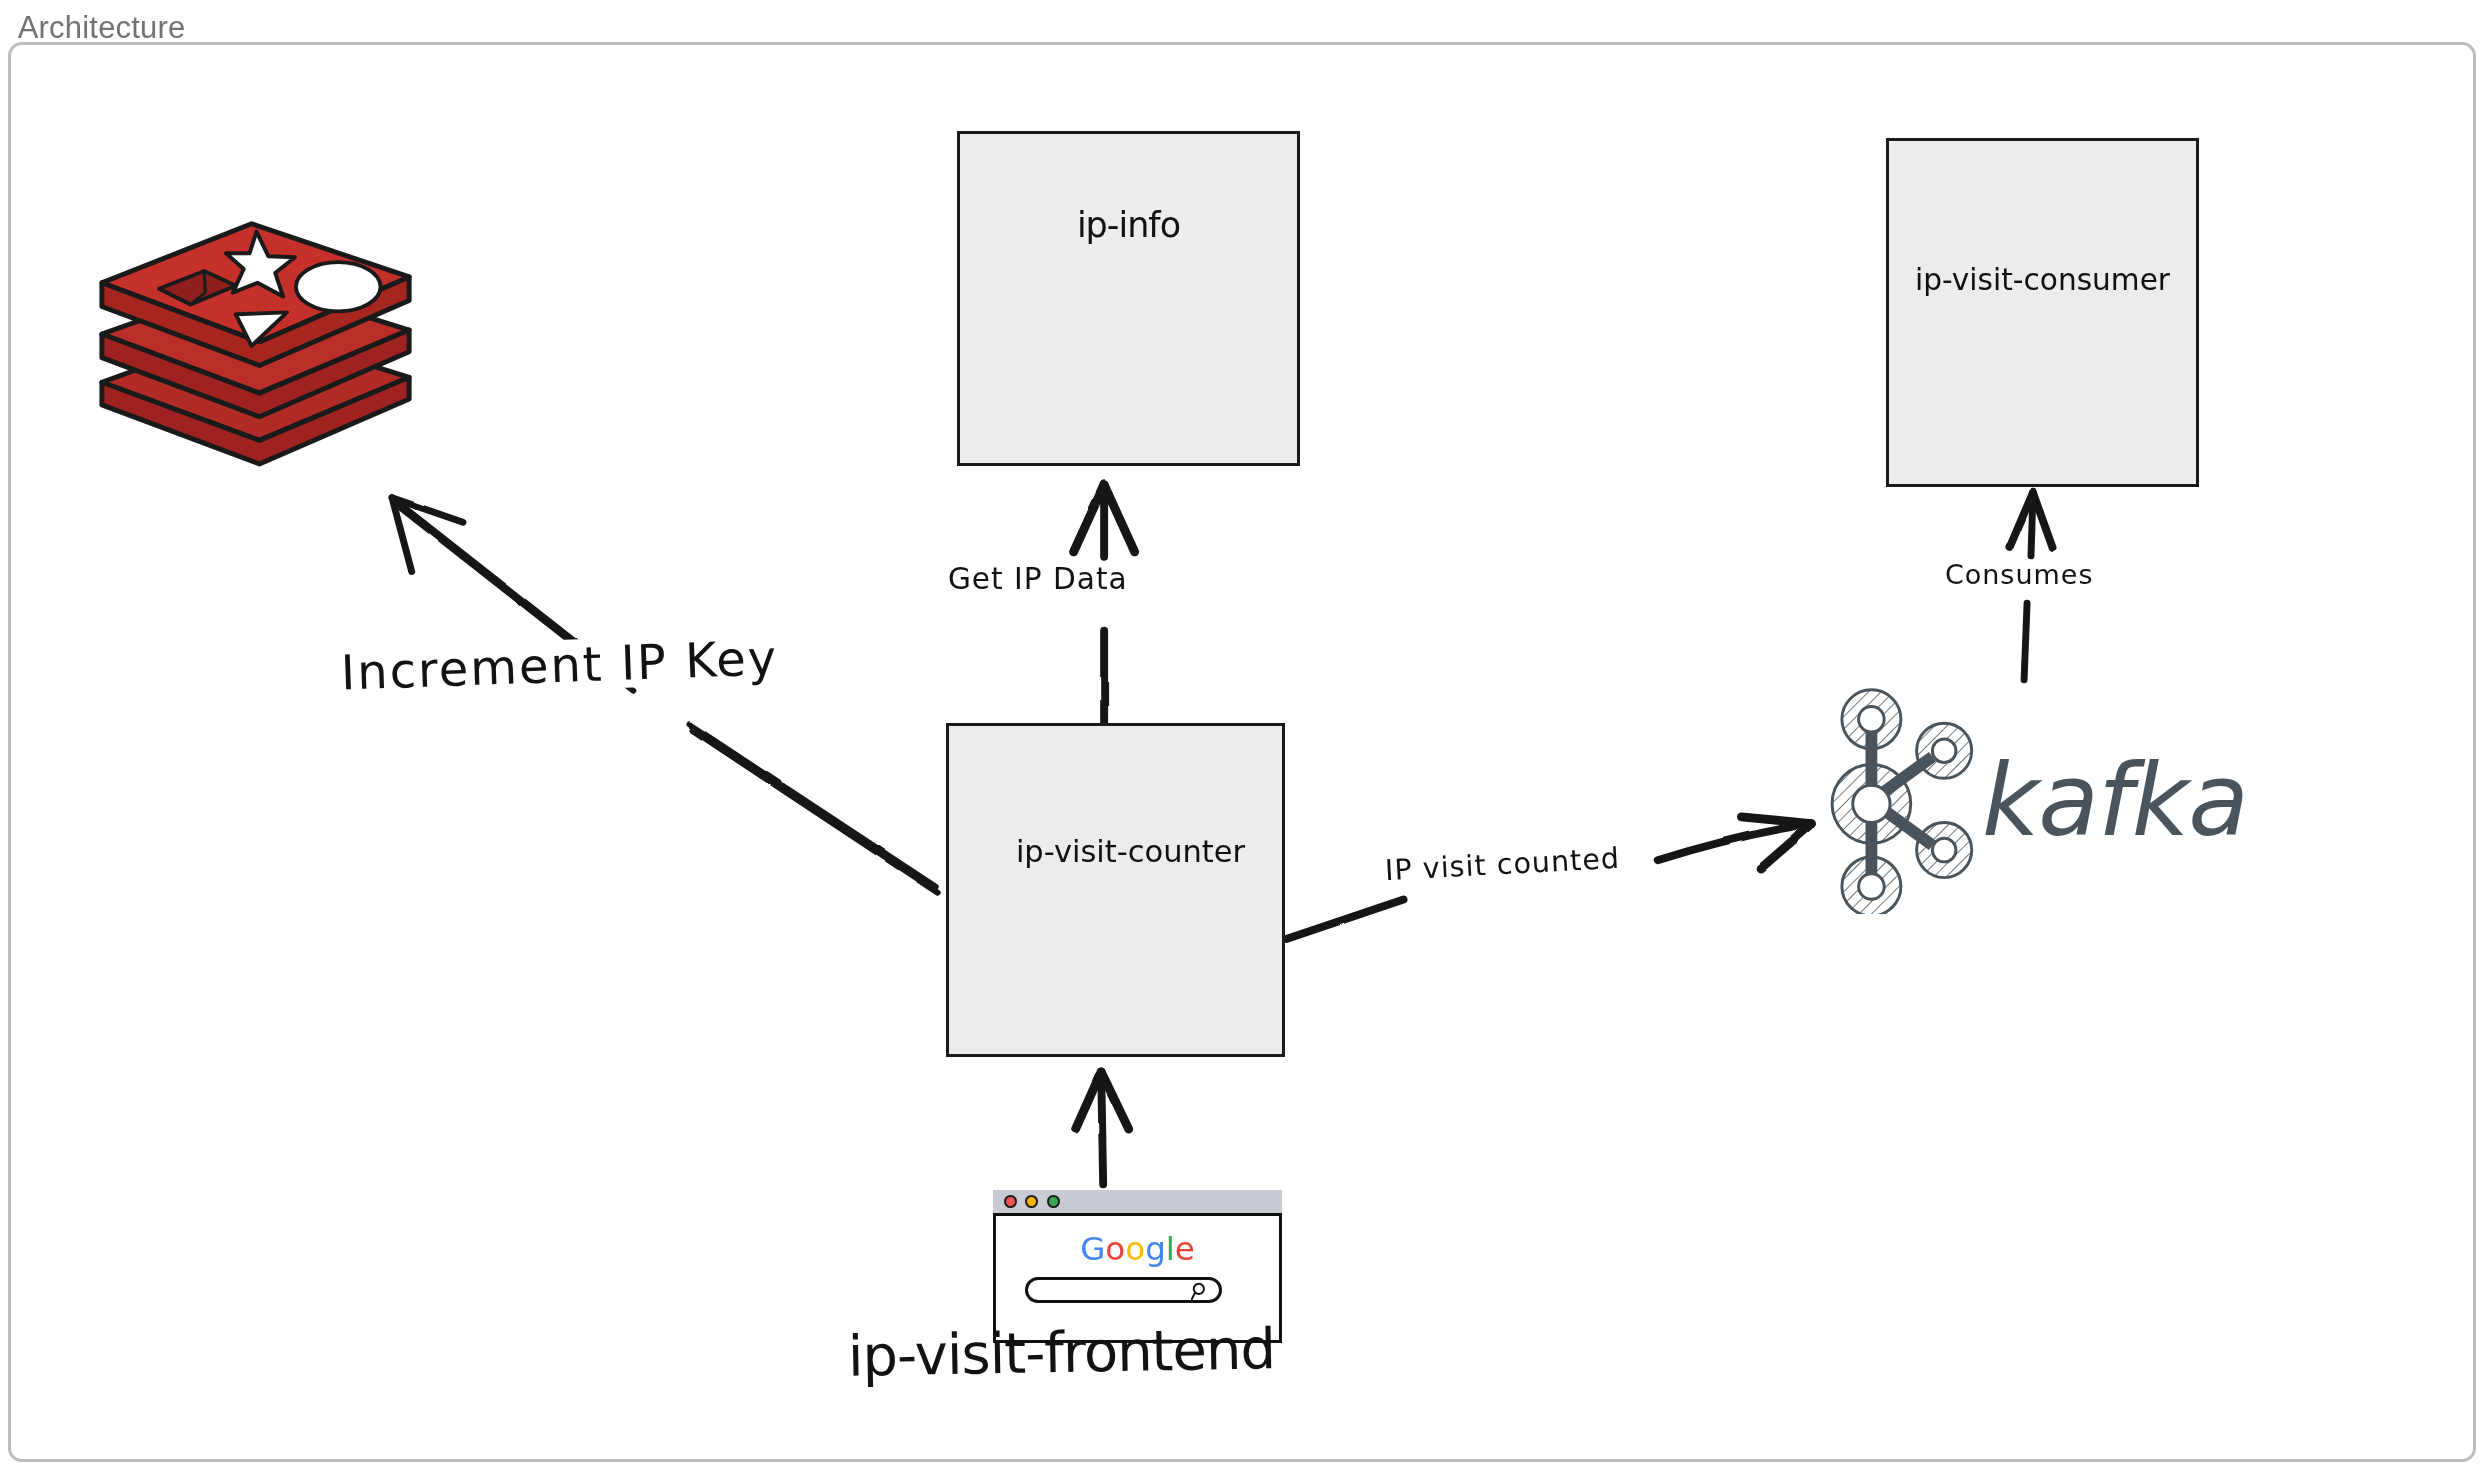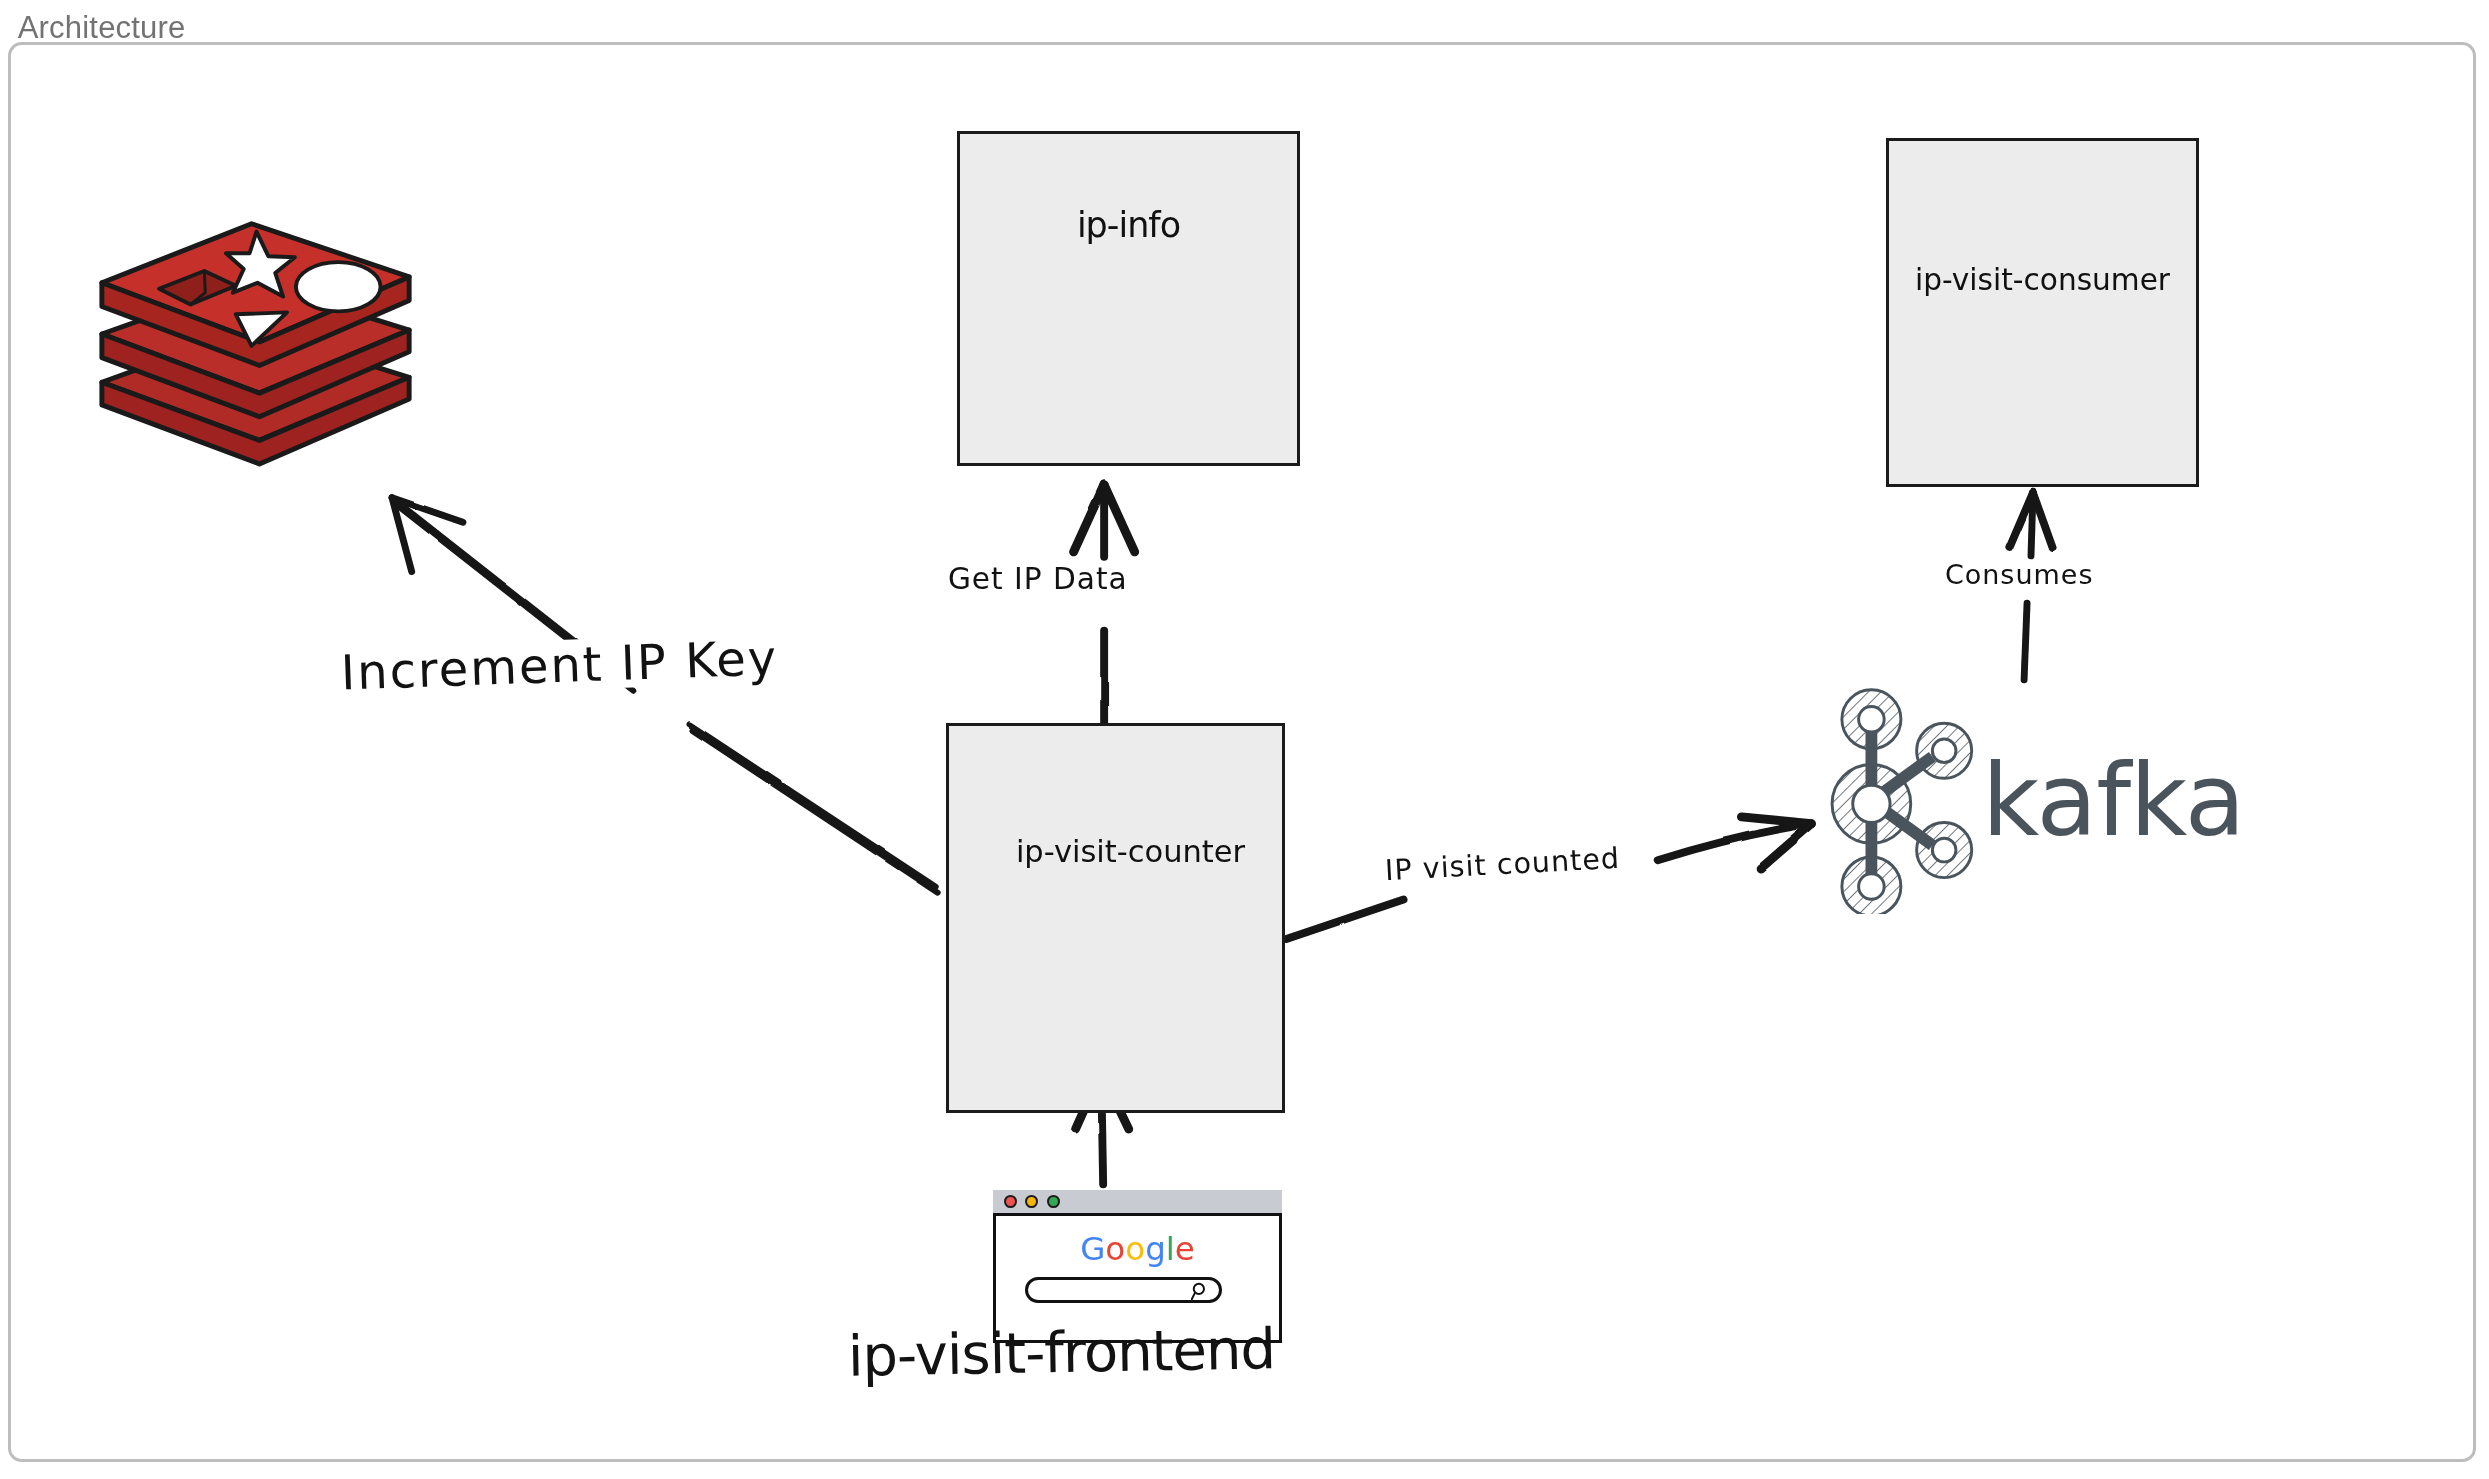--- a/index.html
+++ b/index.html
@@ -80,21 +80,21 @@
     height: 349px;
   }
   #box-ip-visit-consumer .node-label {
     font-size: 29.6px;
     margin-top: 122px;
   }
   #box-ip-visit-counter {
     left: 946px;
     top: 723px;
     width: 339px;
-    height: 390px;
+    height: 334px;
     padding-left: 30px;
   }
   #box-ip-visit-counter .node-label {
     font-size: 30.5px;
     margin-top: 108px;
   }
   .edge-label {
     position: absolute;
     font-family: "DejaVu Sans", sans-serif;
     color: #121212;
@@ -155,20 +155,21 @@
   }
   #kafka-wordmark {
     position: absolute;
     left: 1982px;
     top: 751px;
     font-family: "DejaVu Sans", sans-serif;
     font-size: 99px;
     color: #4a545c;
     letter-spacing: -1px;
     line-height: 1;
+    font-style: italic;
   }
   
   #browser-mock {
     position: absolute;
     left: 993px;
     top: 1190px;
     width: 261px;
     height: 153px;
     padding-left: 28px;
   }

